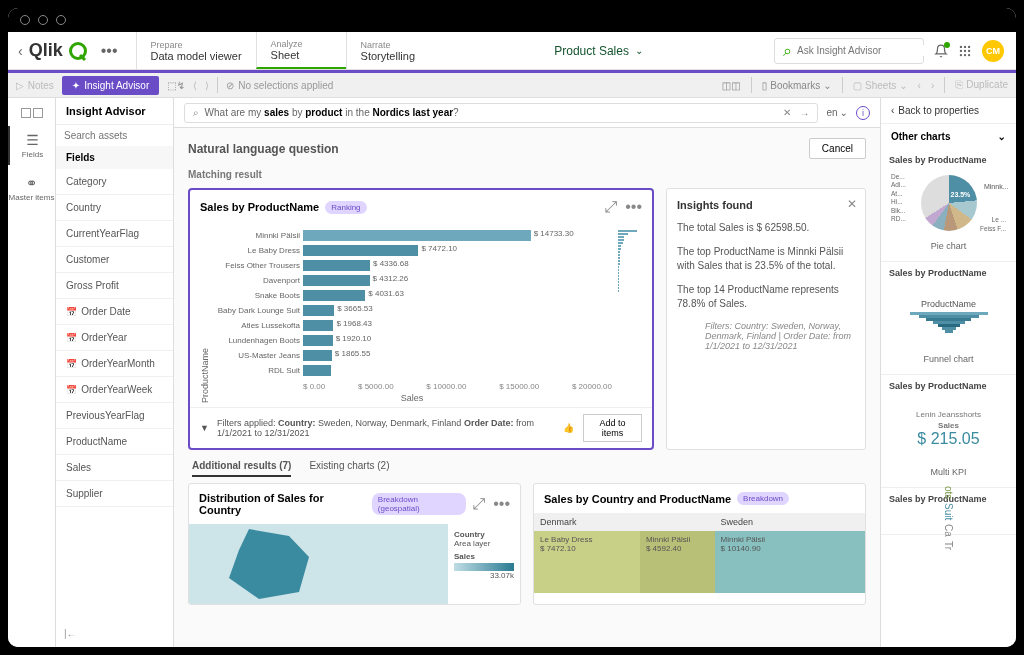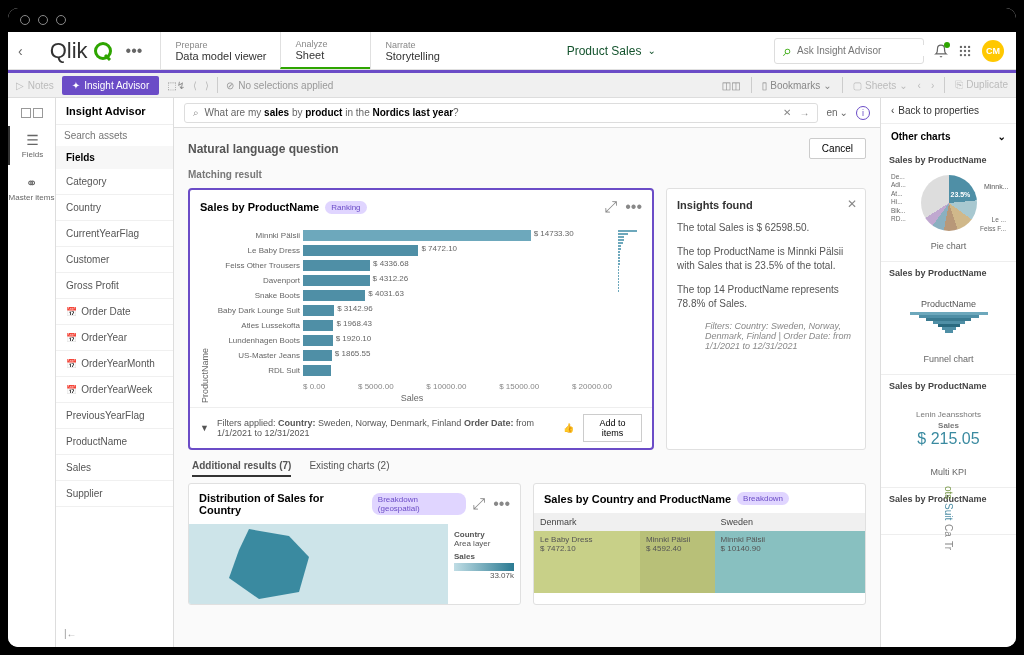--- a/index.html
+++ b/index.html
@@ -2,21 +2,21 @@
 <html><head>
 <meta charset="utf-8">
 <style>
 * { box-sizing: border-box; margin: 0; padding: 0; font-family: -apple-system, BlinkMacSystemFont, "Segoe UI", Arial, sans-serif; }
 body { background: #000; padding: 8px; }
 .window { background: #fff; border-radius: 10px; overflow: hidden; width: 1008px; height: 639px; margin: 0 auto; display: flex; flex-direction: column; }
 .titlebar { height: 24px; background: #000; display: flex; align-items: center; padding-left: 12px; gap: 8px; }
 .titlebar-dot { width: 10px; height: 10px; border: 1.5px solid #888; border-radius: 50%; }
 .topbar { height: 38px; display: flex; align-items: stretch; border-bottom: 1px solid #e0e0e0; }
 .logo-area { display: flex; align-items: center; padding: 0 10px; gap: 6px; }
-.logo-text { font-weight: 400; font-size: 22px; color: #333; margin-left: 21px; }
+.logo-text { font-weight: 700; font-size: 18px; color: #333; }
 .logo-q { width: 18px; height: 18px; border: 3px solid #2ea500; border-radius: 50%; position: relative; }
 .logo-q::after { content: ''; position: absolute; bottom: -2px; right: -2px; width: 7px; height: 3px; background: #2ea500; transform: rotate(45deg); }
 .more-btn { padding: 0 8px; display: flex; align-items: center; color: #666; cursor: pointer; }
 .nav-tabs { display: flex; }
 .nav-tab { padding: 4px 14px; display: flex; flex-direction: column; justify-content: center; border-left: 1px solid #e0e0e0; cursor: pointer; min-width: 90px; }
 .nav-tab.active { border-bottom: 2px solid #2ea500; }
 .nav-tab-stage { font-size: 9px; color: #888; }
 .nav-tab-label { font-size: 11px; color: #333; }
 .center-title { flex: 1; display: flex; align-items: center; justify-content: center; font-size: 12px; color: #14532d; gap: 6px; }
 .topbar-right { display: flex; align-items: center; gap: 10px; padding: 0 12px; }
@@ -331,21 +331,21 @@
                   <div class="bar-label">Snake Boots</div>
                   <div class="bar-track">
                     <div class="bar-fill" style="width: 20.1581%;"></div>
                     <span class="bar-val" style="--w: 20.15815%;">$ 4031.63</span>
                   </div>
                 </div>
                 <div class="bar-row">
                   <div class="bar-label">Baby Dark Lounge Suit</div>
                   <div class="bar-track">
                     <div class="bar-fill" style="width: 10.0845%;"></div>
-                    <span class="bar-val" style="--w: 10.08445%;">$ 3142.96</span>
+                    <span class="bar-val" style="--w: 10.08445%;">$ 3665.53</span>
                   </div>
                 </div>
                 <div class="bar-row">
                   <div class="bar-label">Atles Lussekofta</div>
                   <div class="bar-track">
                     <div class="bar-fill" style="width: 9.84215%;"></div>
                     <span class="bar-val" style="--w: 9.84215%;">$ 1968.43</span>
                   </div>
                 </div>
                 <div class="bar-row">

